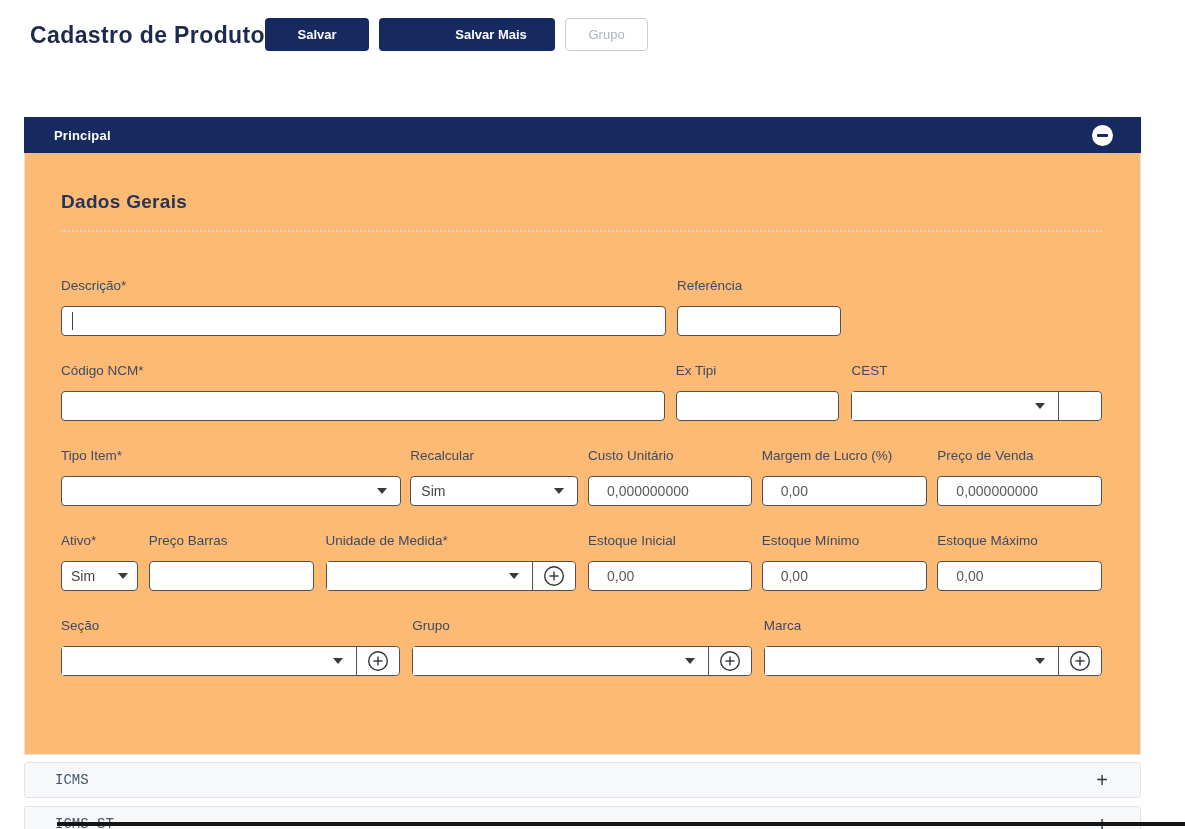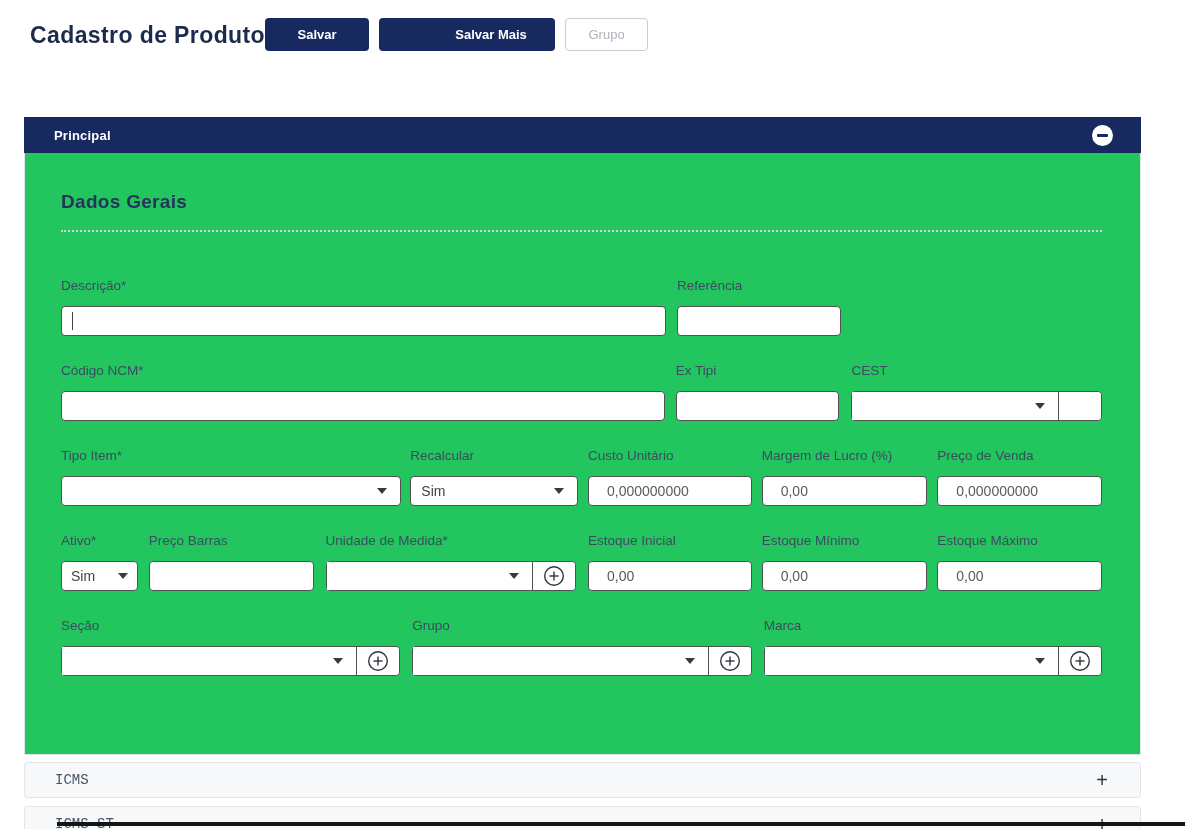--- a/index.html
+++ b/index.html
@@ -40,21 +40,21 @@
   .panel-header-label { font-size:13px; font-weight:bold; letter-spacing:.2px; }
   .collapse-icon {
     width:21px; height:21px; border-radius:50%; background:#fff;
     position:relative; display:inline-block;
   }
   .collapse-icon::after {
     content:""; position:absolute; left:5px; top:9.5px; width:11px; height:2.5px;
     background:#172a5f; border-radius:1px;
   }
   .panel-body {
-    background:#22c55e; border:1px solid #e0e6e8; border-top:none;
+    background:#fdba74; border:1px solid #e0e6e8; border-top:none;
     height:602px; padding:38px 38px 0 36px;
   }
   .section-title { font-size:19px; font-weight:bold; color:#233659; letter-spacing:.3px; }
   .dotted-divider { border-top:2px dotted #d4d4d4; margin-top:17px; height:0; }
 
   
   .rows { margin-top:46px; }
   .row { display:flex; margin-bottom:27px; }
   .field { display:flex; flex-direction:column; }
   .field label {

